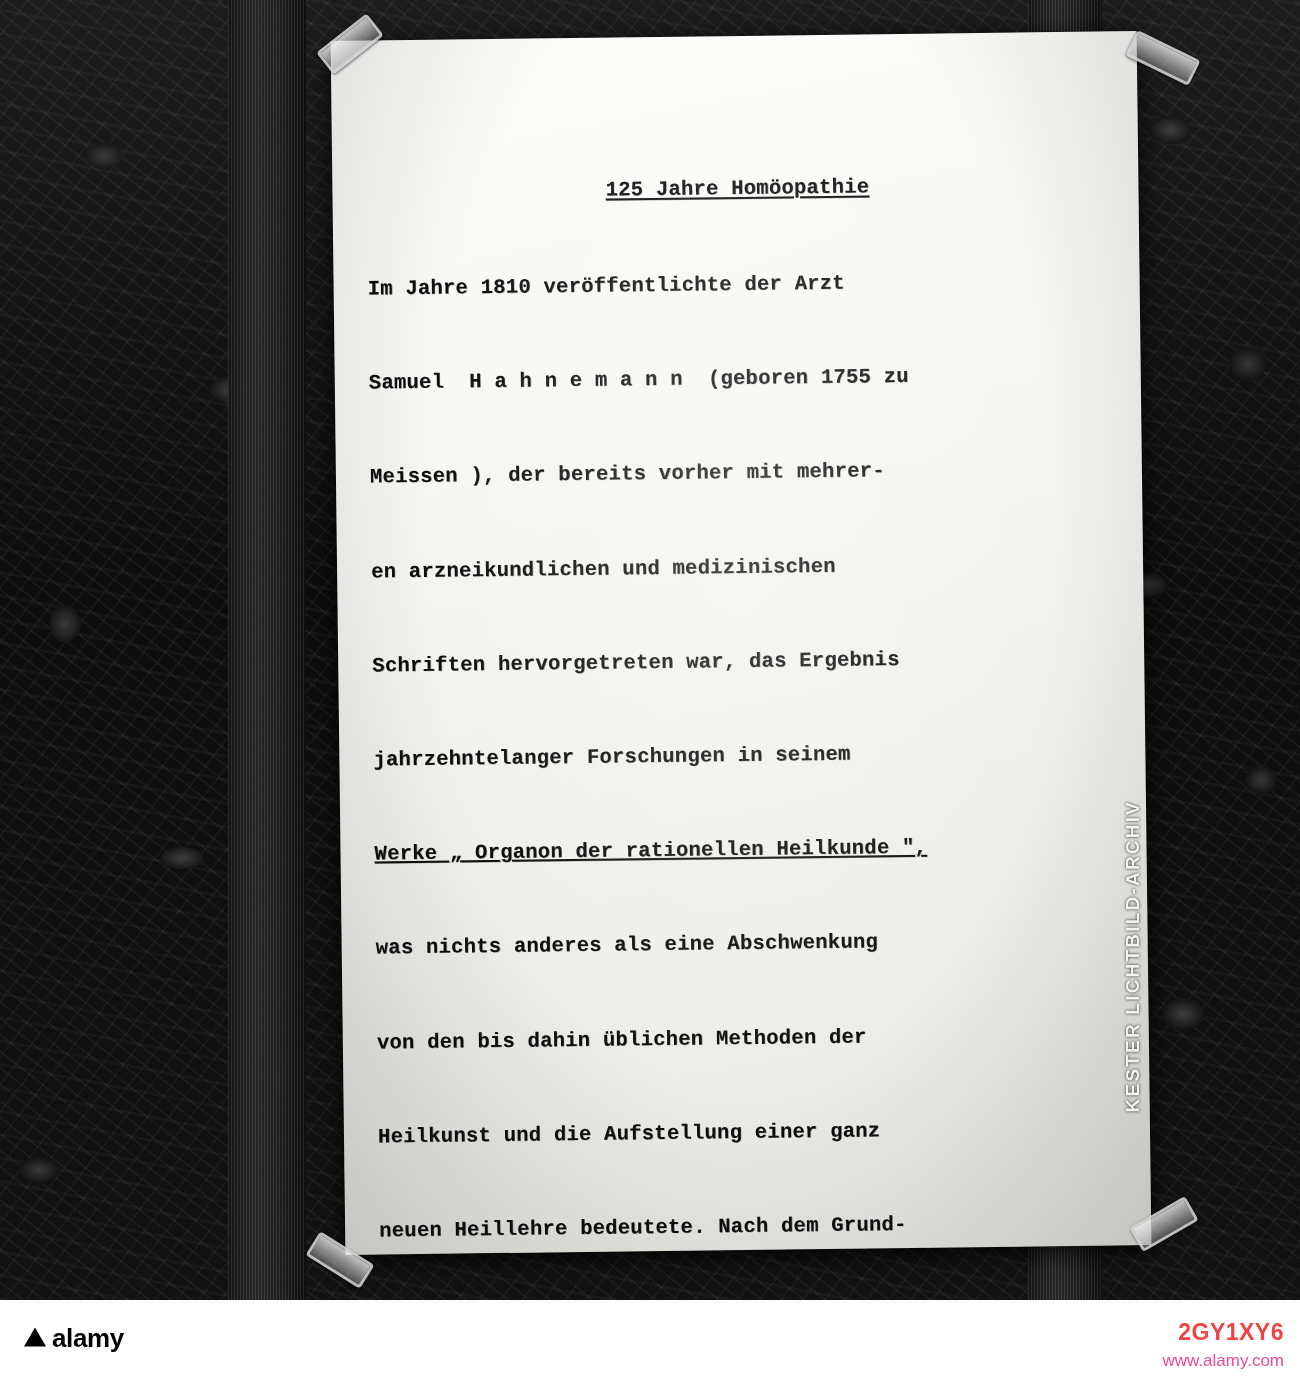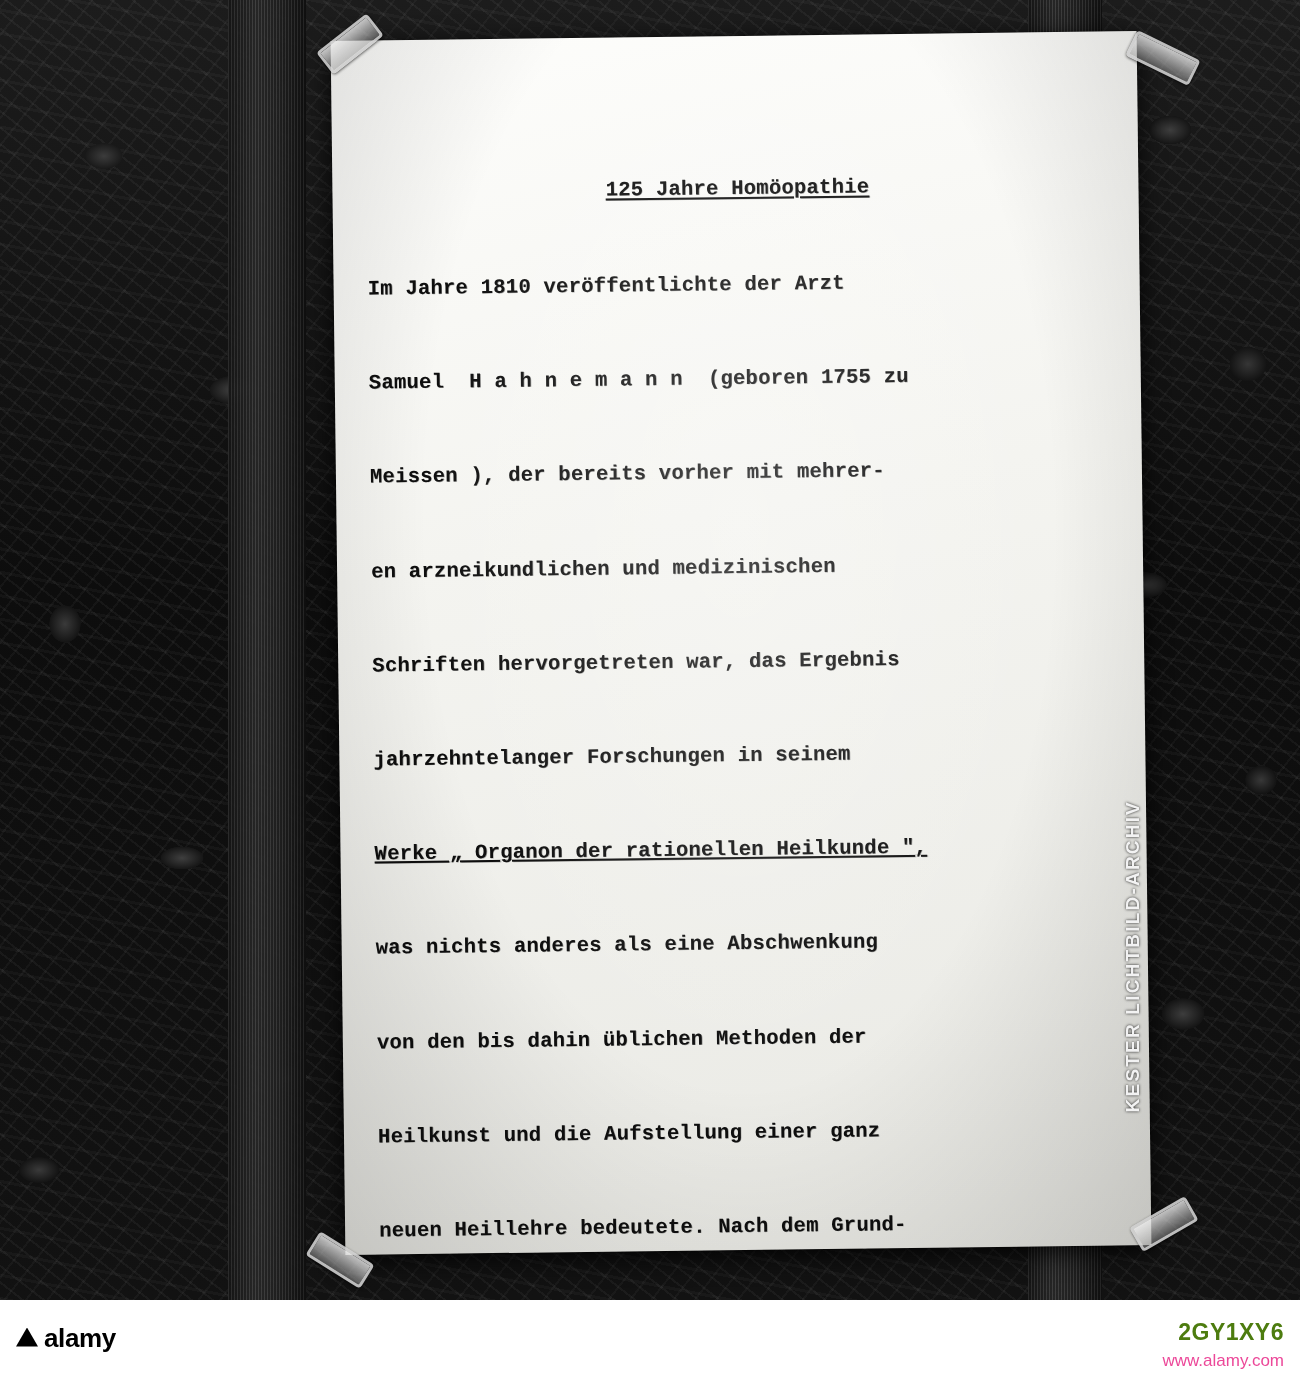--- a/index.html
+++ b/index.html
@@ -147,21 +147,21 @@
     position: absolute;
     left: 0;
     top: 1300px;
     width: 1300px;
     height: 90px;
     background: #ffffff;
     border-top: 1px solid #ffffff;
   }
   #alamy-logo {
     position: absolute;
-    left: 16px;
+    left: 24px;
     top: 22px;
     font-size: 26px;
     font-weight: 700;
     color: #000;
     letter-spacing: -0.4px;
     display: flex;
     align-items: center;
     gap: 6px;
   }
   #alamy-mark {
@@ -169,21 +169,21 @@
     width: 22px; height: 22px;
     background: #000;
     clip-path: polygon(50% 0%, 100% 86%, 0% 86%);
   }
   #image-id {
     position: absolute;
     right: 16px;
     top: 18px;
     font-size: 23px;
     font-weight: 700;
-    color: #4d7c0f;
+    color: #ef4444;
     letter-spacing: 0.5px;
   }
   #alamy-url {
     position: absolute;
     right: 16px;
     top: 50px;
     font-size: 17px;
     color: #ec4899;
   }
 </style>

